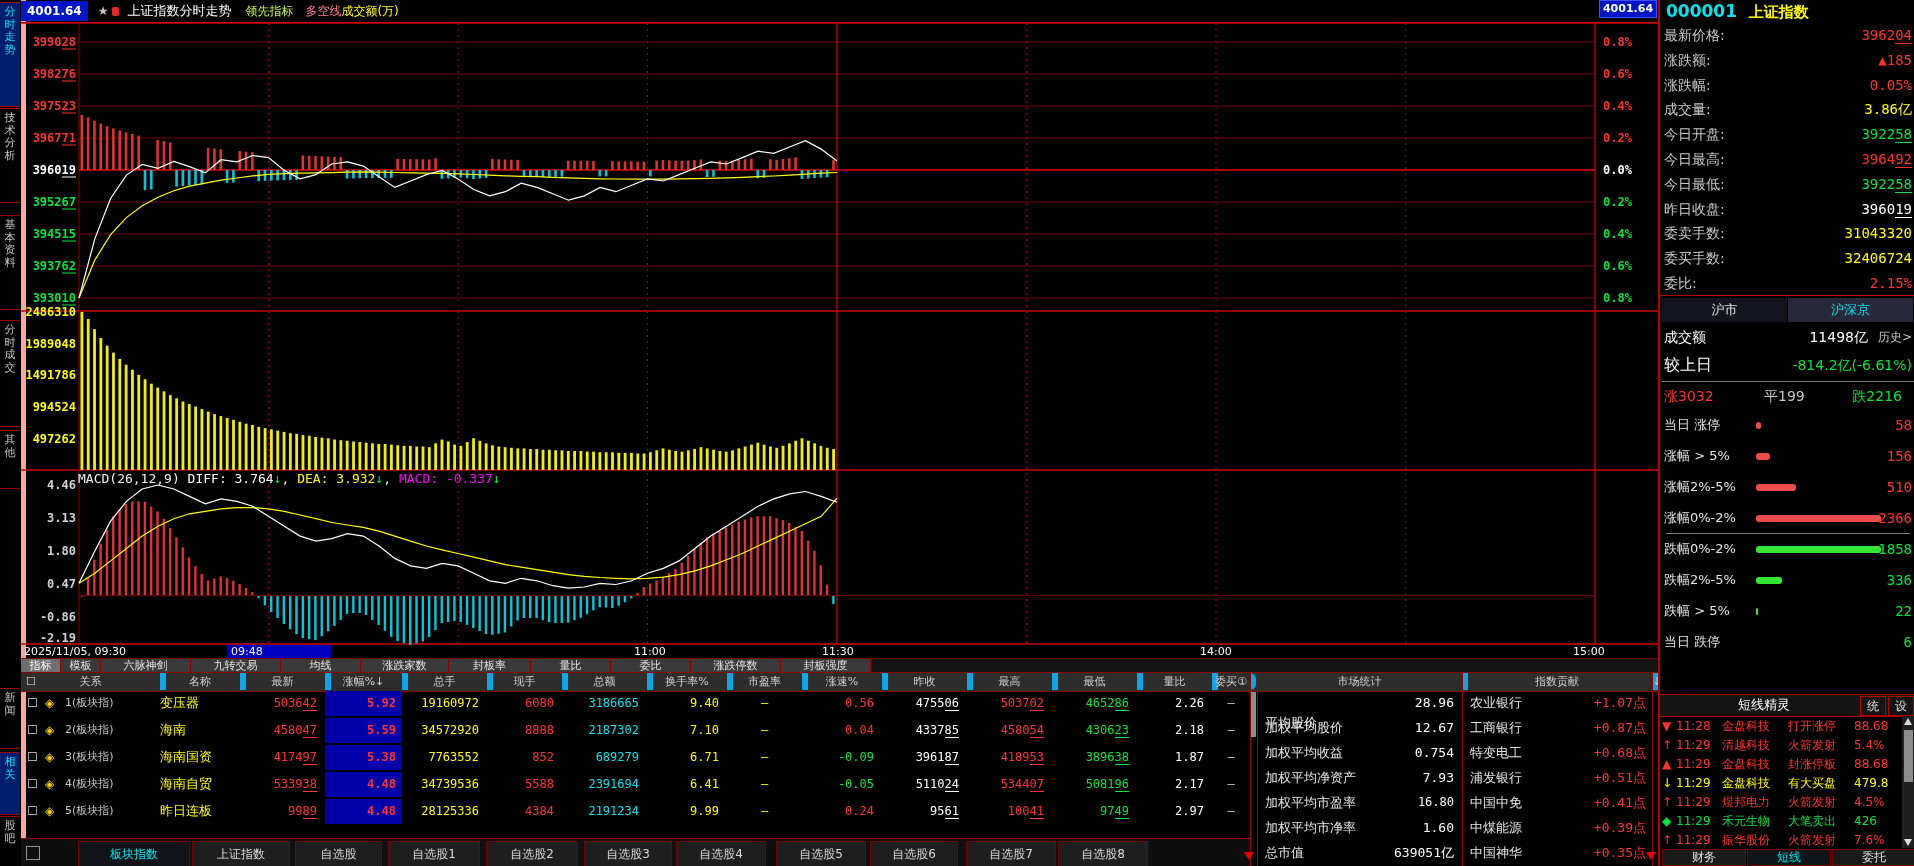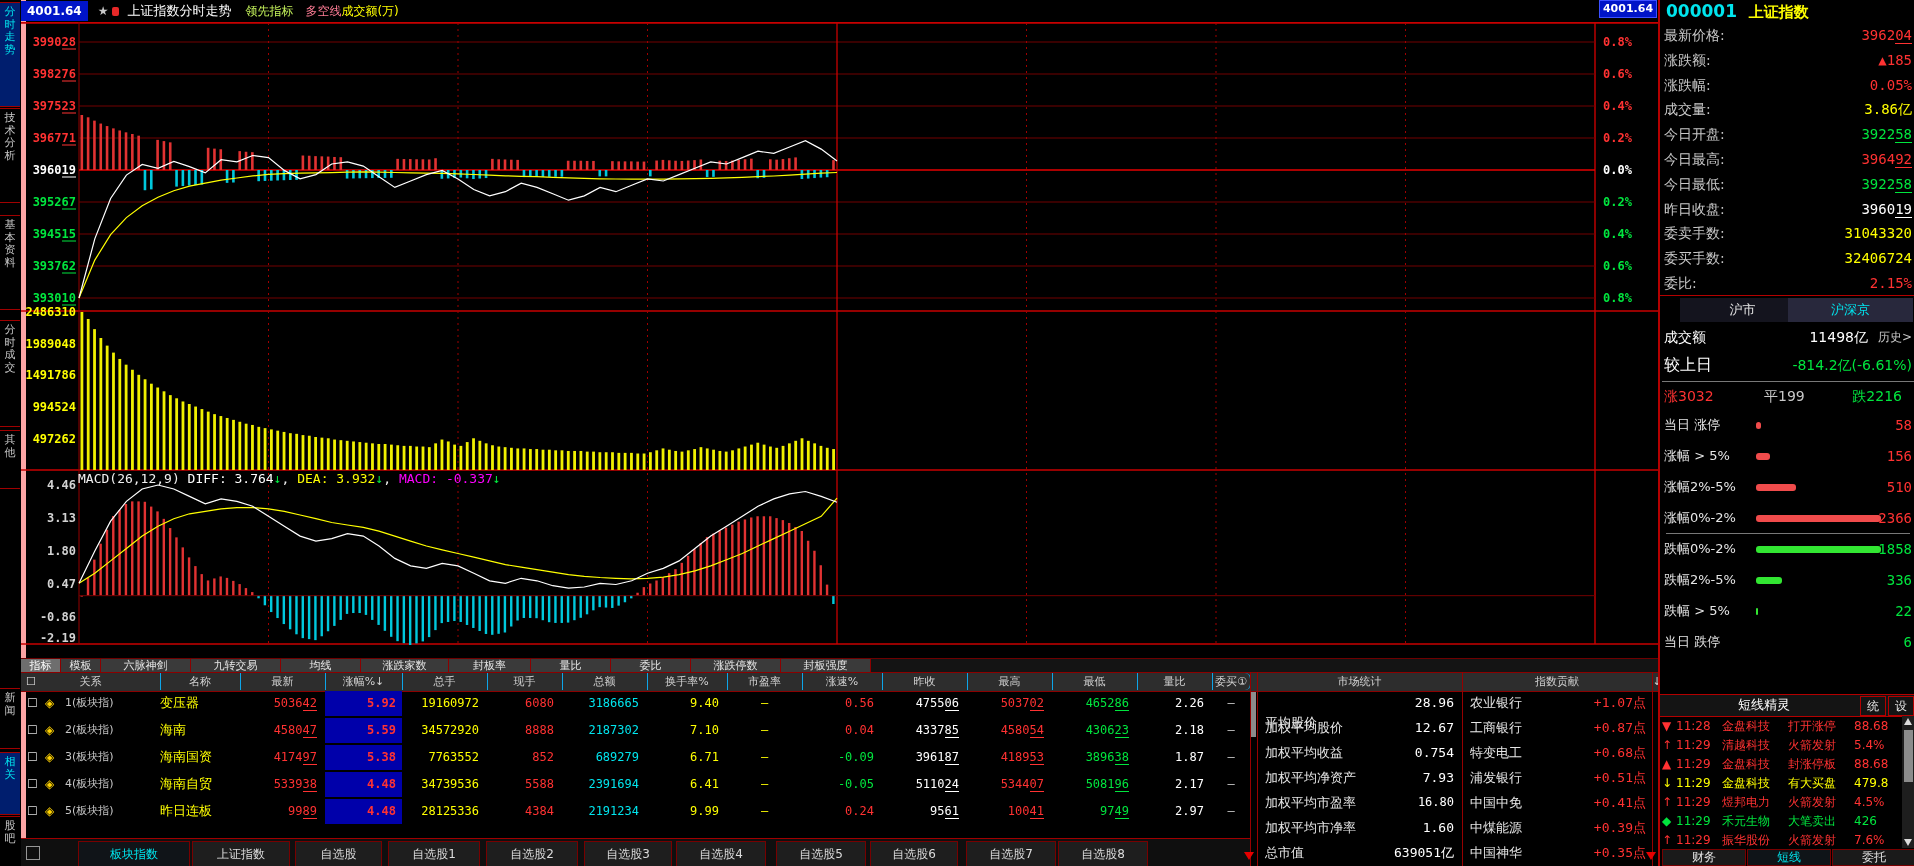--- a/index.html
+++ b/index.html
@@ -22,21 +22,21 @@
   .vtab.active{background:#001e6e;color:#00e5ee;}
   
   #timerow{left:21px;top:645px;width:1641px;height:13px;font-size:11px;color:#fff;}
   #toolbar{left:21px;top:658px;width:1641px;height:14px;background:#141414;border-top:1px solid #6e0000;}
   .tbtn{position:absolute;top:0;height:13px;background:#3a3a3a;border-right:1px solid #8c0000;
         color:#e6e6e6;font-size:11px;text-align:center;line-height:13px;cursor:pointer;}
   .tbtn.active{background:#6e6e6e;color:#fff;}
   
   #thead{left:21px;top:672px;width:1641px;height:18px;background:#2d2d2d;border-top:1px solid #8c0000;border-bottom:1px solid #8c0000;}
   .th{position:absolute;top:0;height:17px;line-height:17px;color:#d2d2d2;font-size:11px;text-align:center;
-      border-right:1px solid #0ea5e9;cursor:pointer;}
+      border-right:6px solid #0ea5e9;cursor:pointer;}
   .cell{position:absolute;height:26px;line-height:26px;font-size:12px;white-space:nowrap;overflow:hidden;}
   .hline{position:absolute;height:1px;background:#8c0000;}
   
   #btabs{left:21px;top:838px;width:1229px;height:28px;background:#0f0f0f;border-top:1px solid #a00000;}
   .btab{position:absolute;top:2px;height:24px;line-height:24px;text-align:center;background:#1e1e1e;
         border:1px solid #780000;color:#dcdcdc;font-size:12px;cursor:pointer;}
   .btab.active{color:#00e5ee;background:#101418;}
   
   #rpanel{left:1658px;top:0;width:256px;height:866px;background:#000;border-left:2px solid #b40000;}
   .qrow{position:absolute;left:4px;width:248px;height:25px;line-height:25px;display:flex;justify-content:space-between;}
@@ -502,20 +502,28 @@
       <rect x="792.2333333333333" y="528.7518151260504" width="2.4" height="44.90818487394961" fill="#e13232"></rect>
       <rect x="798.55" y="543.2475267226888" width="2.4" height="30.412473277311165" fill="#e13232"></rect>
       <rect x="804.8666666666667" y="562.6218433613446" width="2.4" height="11.038156638655323" fill="#e13232"></rect>
       <rect x="811.1833333333333" y="573.66" width="2.4" height="8.33615999999995" fill="#00c8dc"></rect>
       <line x1="58" y1="573.66" x2="1574" y2="573.66" stroke="#730000"></line>
       <polyline points="58.0,561.3 73.8,551.3 89.6,538.9 105.4,526.5 121.2,514.1 137.0,504.2 152.8,496.7 168.5,491.8 184.3,489.3 200.1,486.8 215.9,485.6 231.7,485.6 247.5,486.8 263.3,489.3 279.1,493.0 294.9,496.7 310.7,500.5 326.5,503.0 342.3,505.4 358.0,509.2 373.8,514.1 389.6,519.1 405.4,524.0 421.2,527.8 437.0,531.5 452.8,535.2 468.6,538.9 484.4,542.6 500.2,545.1 516.0,547.6 531.8,550.1 547.5,552.6 563.3,554.3 579.1,555.5 594.9,556.3 610.7,556.8 626.5,556.3 642.3,555.1 658.1,552.6 673.9,548.9 689.7,543.9 705.5,537.7 721.3,531.5 737.0,524.0 752.8,516.6 768.6,509.2 784.4,501.7 800.2,494.3 816.0,476.1" fill="none" stroke="#ffff00" stroke-width="1.2"></polyline>
       <polyline points="58.0,561.3 73.8,529.0 89.6,499.2 105.4,479.4 121.2,467.0 137.0,463.0 152.8,467.0 168.5,474.4 184.3,481.9 200.1,476.9 215.9,479.4 231.7,484.3 247.5,494.3 263.3,504.2 279.1,514.1 294.9,519.1 310.7,516.6 326.5,511.6 342.3,514.1 358.0,524.0 373.8,536.4 389.6,543.9 405.4,546.4 421.2,541.4 437.0,543.9 452.8,551.3 468.6,558.8 484.4,561.3 500.2,556.3 516.0,558.8 531.8,563.7 547.5,566.2 563.3,565.0 579.1,561.3 594.9,562.5 610.7,558.8 626.5,551.3 642.3,546.4 658.1,538.9 673.9,526.5 689.7,514.1 705.5,504.2 721.3,494.3 737.0,484.3 752.8,476.9 768.6,471.9 784.4,469.5 800.2,474.4 816.0,480.3" fill="none" stroke="#ffffff" stroke-width="1.2"></polyline>
       <text x="57" y="461" font-size="13" font-family="&quot;DejaVu Sans Mono&quot;,monospace"><tspan fill="#f0f0f0">MACD(26,12,9)  </tspan><tspan fill="#ffffff">DIFF: 3.764</tspan><tspan fill="#00e63e">↓</tspan><tspan fill="#f0f0f0">, </tspan><tspan fill="#ffff00">DEA: 3.932</tspan><tspan fill="#00e63e">↓</tspan><tspan fill="#f0f0f0">, </tspan><tspan fill="#ff00ff">MACD: -0.337</tspan><tspan fill="#00e63e">↓</tspan></text>
     </svg>
 
+  <div id="timerow" class="abs">
+    <span class="abs white" style="left:3px;top:0;">2025/11/05, 09:30</span>
+    <span class="abs" style="left:206px;top:0;width:100px;background:#0000be;color:#fff;padding-left:4px;">09:48</span>
+    <span class="abs" style="left:613px;top:0;">11:00</span>
+    <span class="abs" style="left:801px;top:0;">11:30</span>
+    <span class="abs" style="left:1179px;top:0;">14:00</span>
+    <span class="abs" style="left:1552px;top:0;">15:00</span>
+  </div>
 
   <div id="toolbar" class="abs">
       <div class="tbtn active" style="left: 0px; width: 39px;">指标</div>
       <div class="tbtn" style="left: 40px; width: 39px;">模板</div>
       <div class="tbtn" style="left: 80px; width: 89px;">六脉神剑</div>
       <div class="tbtn" style="left: 170px; width: 89px;">九转交易</div>
       <div class="tbtn" style="left: 260px; width: 79px;">均线</div>
       <div class="tbtn" style="left: 340px; width: 87px;">涨跌家数</div>
       <div class="tbtn" style="left: 428px; width: 81px;">封板率</div>
       <div class="tbtn" style="left: 510px; width: 79px;">量比</div>
@@ -714,21 +722,21 @@
           <div style="color: rgb(200, 200, 200); font-size: 14px;">委买手数:</div>
           <div class="mono yellow" style="font-size: 14px;">32406724</div>
         </div>
         <div class="qrow" style="top: 271px;">
           <div style="color: rgb(200, 200, 200); font-size: 14px;">委比:</div>
           <div class="mono red" style="font-size: 14px;">2.15%</div>
         </div>
       </div>
     <div class="hline" style="left:0;top:295px;width:256px;background:#b40000;"></div>
     <div id="markettabs">
-        <div class="rtab" style="left: 20px; top: 298px; width: 125px;">沪市</div>
+        <div class="rtab" style="left: 2px; top: 298px; width: 125px;">沪市</div>
         <div class="rtab active" style="left: 128px; top: 298px; width: 125px;">沪深京</div>
       </div>
     <div class="abs" style="left:4px;top:324px;width:248px;height:26px;line-height:26px;">
       <span class="white" style="font-size:14px;">成交额</span>
       <span class="white abs" style="right:44px;font-size:14px;">11498亿</span>
       <span class="grey abs" style="right:0;font-size:12px;cursor:pointer;">历史&gt;</span>
     </div>
     <div class="abs" style="left:4px;top:352px;width:248px;height:26px;line-height:26px;">
       <span class="white" style="font-size:16px;text-align:center;">较上日</span>
       <span class="green abs" style="right:0;font-size:14px;">-814.2亿(-6.61%)</span>

